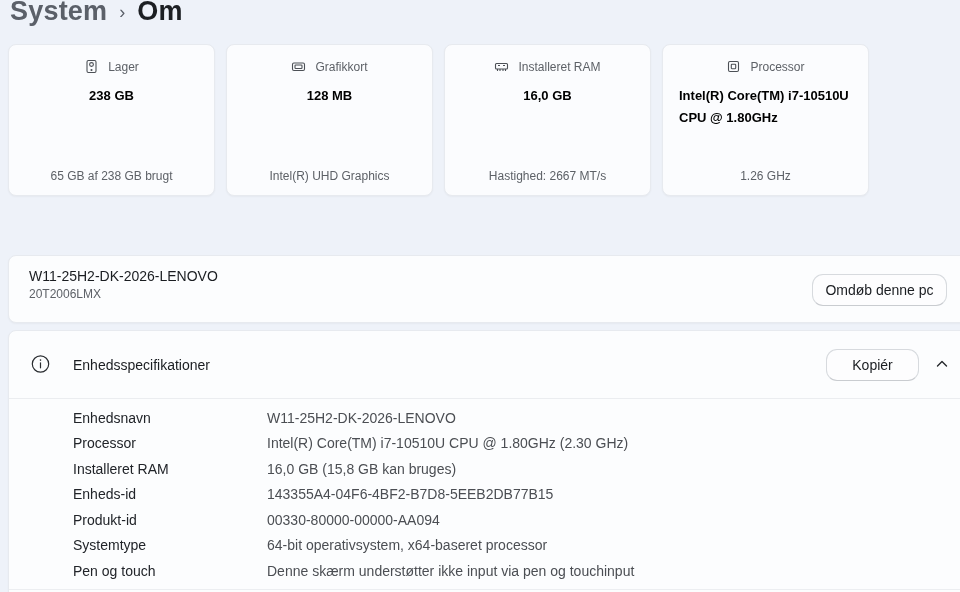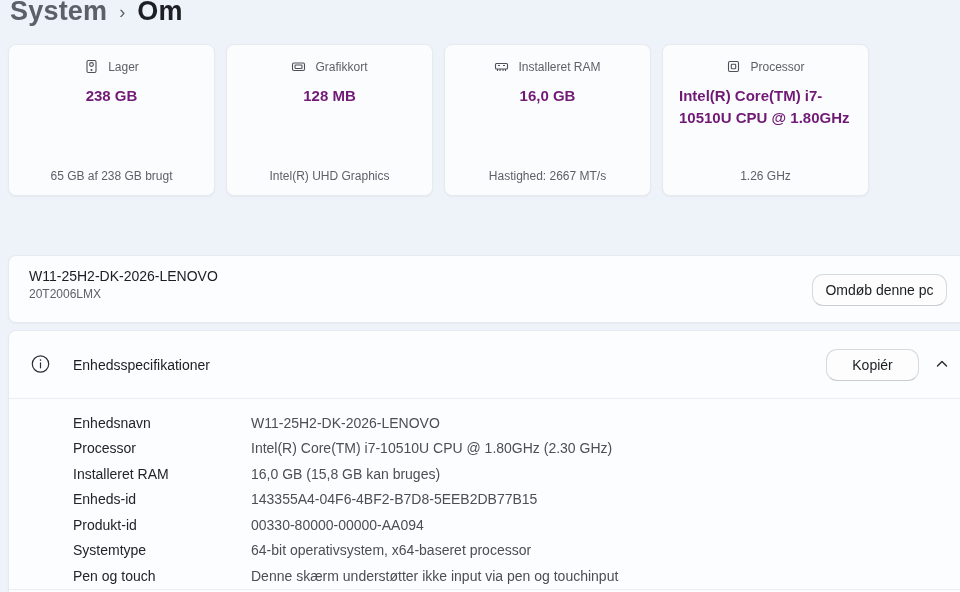--- a/index.html
+++ b/index.html
@@ -25,21 +25,21 @@
     border:1px solid #e7eaef;
     border-radius:8px;
     box-shadow:0 1px 2px rgba(0,0,0,.04);
     padding:14px 16px 12px 16px;
     display:flex; flex-direction:column;align-items:center;
   }
   .card-head { display:flex; align-items:center; gap:9px; }
   .card-label { font-size:12px; color:#5d6167; }
   .card-icon { width:15px; height:15px; display:inline-flex; color:#4c5056; }
   .card-icon svg { width:15px; height:15px; }
-  .card-value { margin-top:11px; font-size:15px; font-weight:700; color:#701a75; line-height:22px; }
+  .card-value { margin-top:11px; font-size:13px; font-weight:700; color:#000000; line-height:22px; }
   .card-footer { margin-top:auto; font-size:12px; color:#5d6167; }
 
   
   .row-panel {
     position:absolute; left:8px; right:-12px;
     background:#fcfdfe;
     border:1px solid #e7eaef;
     border-radius:8px;
     box-shadow:0 1px 2px rgba(0,0,0,.04);
   }
@@ -65,21 +65,21 @@
   .spec-header { position:absolute; left:0; right:0; top:0; height:67px; }
   .info-icon { position:absolute; left:22px; top:49%; transform:translateY(-50%); width:19px; height:19px; color:#2a2d31; }
   .info-icon svg { width:19px; height:19px; }
   .spec-title { position:absolute; left:64px; top:50%; transform:translateY(-50%); font-size:14px; color:#1a1d21; }
   .copy-btn { right:52px; top:18px; width:93px; height:32px; }
   .chevron { position:absolute; right:22px; top:26px; width:14px; height:14px; color:#25282c; }
   .chevron svg { width:14px; height:14px; }
   .spec-divider { position:absolute; left:0; right:0; top:67px; height:1px; background:#ebedf0; }
 
   .spec-list { position:absolute; left:64px; right:20px; top:74px; }
-  .spec-row { display:flex; height:25.5px; align-items:flex-end; }
+  .spec-row { display:flex; height:25.5px; align-items:center;gap:16px; }
   .spec-label { width:178px; flex:0 0 178px; font-size:14px; color:#212429; }
   .spec-value { font-size:14px; color:#4b4e53; }
   .bottom-divider { position:absolute; left:0; right:0; top:258px; height:1px; background:#eceef1; }
 </style>
 </head>
 <body>
 
 <div class="breadcrumb">
   <span class="crumb-parent">System</span>
   <span class="crumb-sep">›</span>

